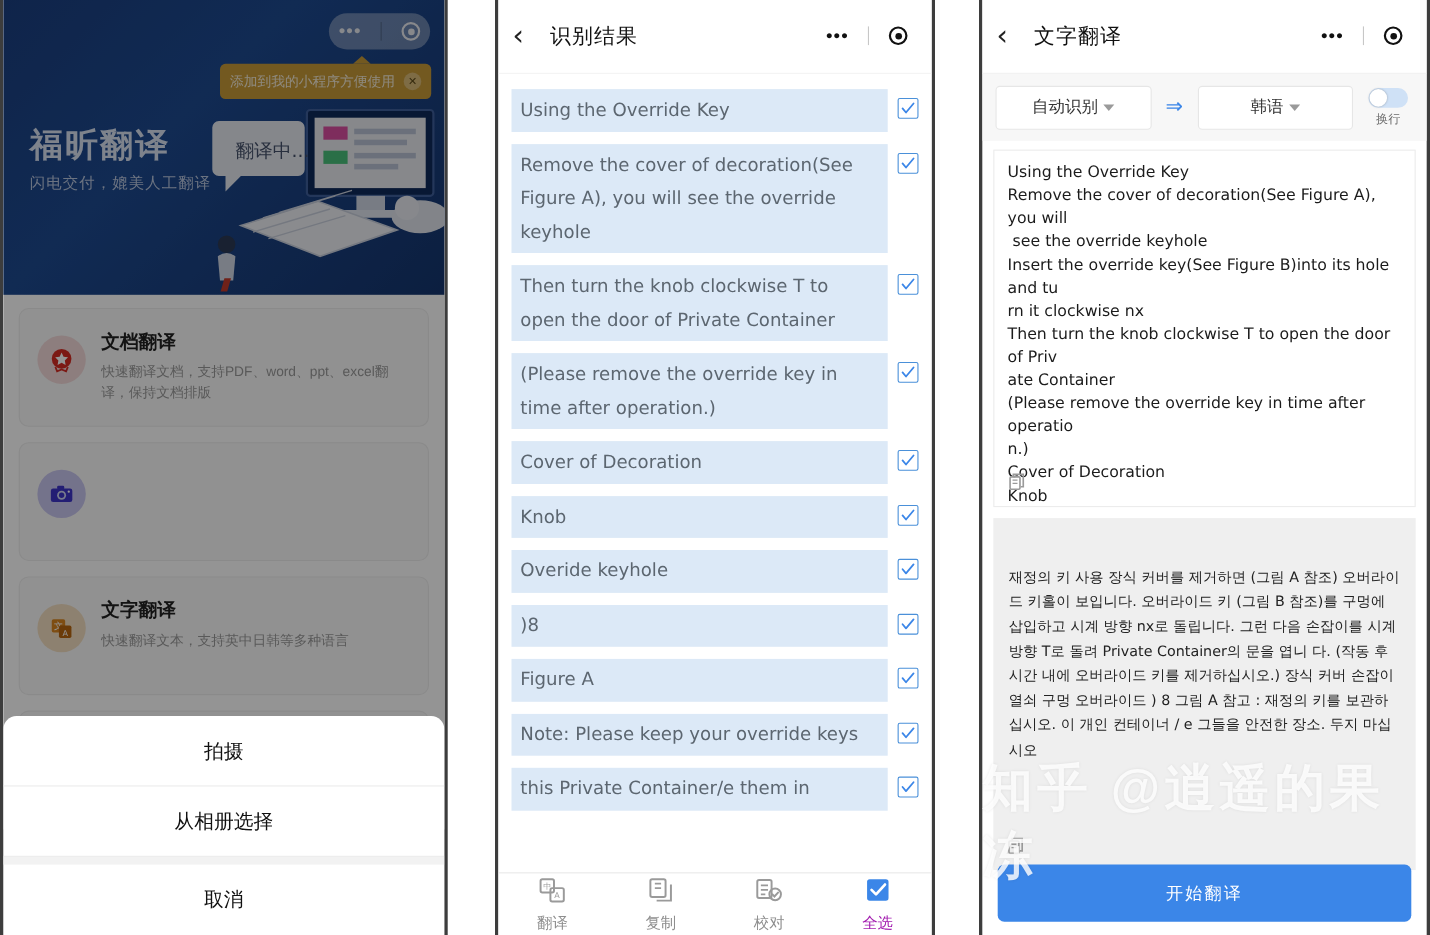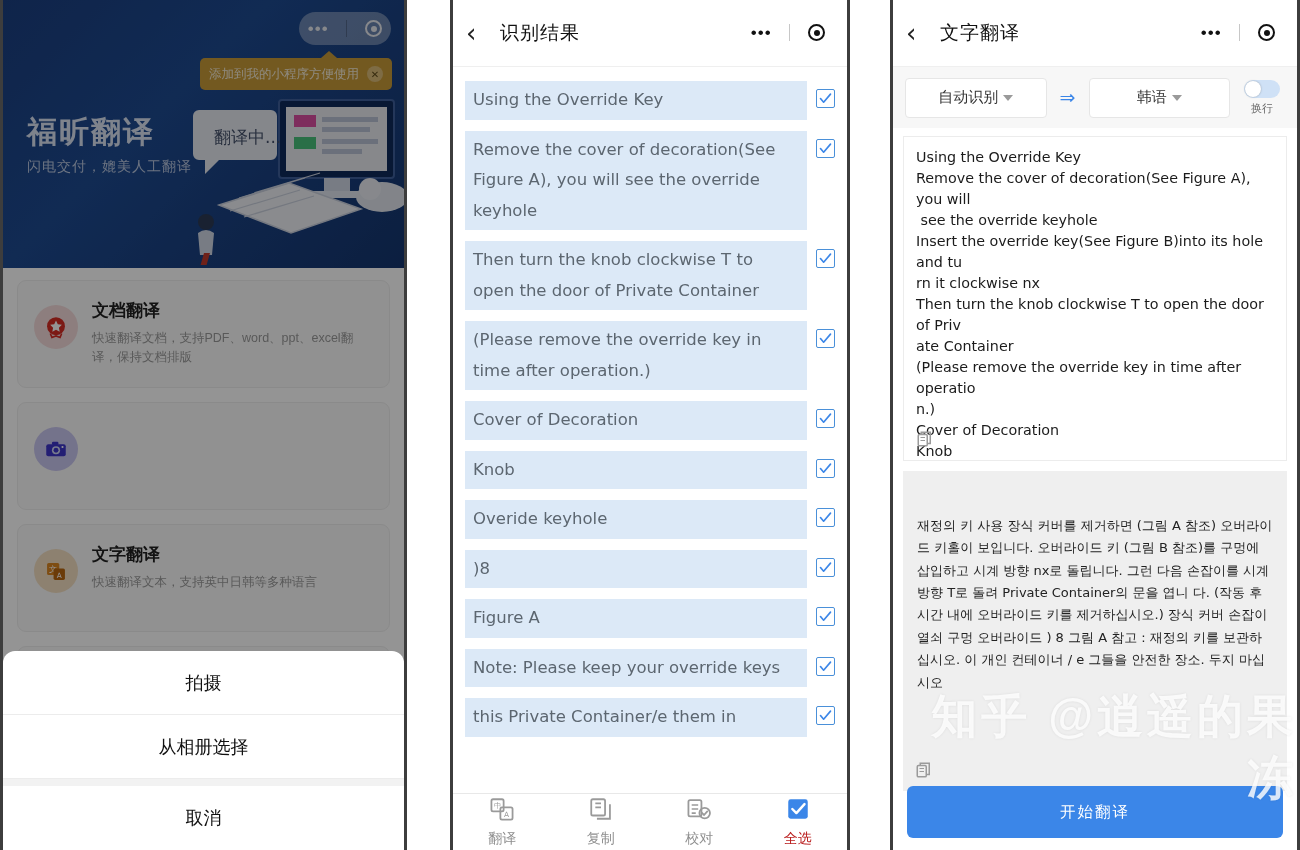--- a/index.html
+++ b/index.html
@@ -129,21 +129,21 @@
     display:flex; align-items:center; justify-content:center;
   }
   .cbx svg { width: 15px; height: 15px; }
   .tabbar {
     position: absolute; left:0; right:0; bottom:0; height: 57px;
     background: #fff; border-top: 1px solid #e8e8e8;
     display: flex; align-items: center;
   }
   .tab { flex:1; display:flex; flex-direction:column; align-items:center; gap: 4px; }
   .tab-label { font-size: 14px; color: #8e8e8e; }
-  .tab.active .tab-label { color: #b91c1c; }
+  .tab.active .tab-label { color: #a21caf; }
 
   
   .langbar {
     height: 62px; background: #f7f7f7; display: flex; align-items: center;
     padding: 0 12px; gap: 9px; border-top: 1px solid #efefef;
   }
   .langsel {
     flex: 1; height: 40px; background: #fff; border: 1px solid #e6e6e6;
     border-radius: 4px; display: flex; align-items: center; justify-content: center; gap: 5px;
     font-size: 15px; color: #333;
@@ -175,21 +175,21 @@
     font-size: 13px; line-height: 1.72; color: #222;
     font-family: "DejaVu Sans", sans-serif;
     margin-top: 30px;
   }
   .translate-btn {
     position: absolute; left: 14px; right: 14px; bottom: 12px; height: 52px;
     border-radius: 6px; display:flex; align-items:center; justify-content:center;
     color: #fff; font-size: 15.5px; letter-spacing: 2px;
   }
   .watermark {
-    position: absolute; left: 0; right: 0; bottom: 40px; text-align: right;
+    position: absolute; left: 0; right: 0; bottom: 40px; text-align: left;
     font-size: 46px; font-weight: bold; color: rgba(255,255,255,.82);
     letter-spacing: 4px; z-index: 40; pointer-events: none;
     text-shadow: 0 0 3px rgba(0,0,0,.08);
   }
 </style>
 </head>
 <body>
 
 <div class="stage">
 

